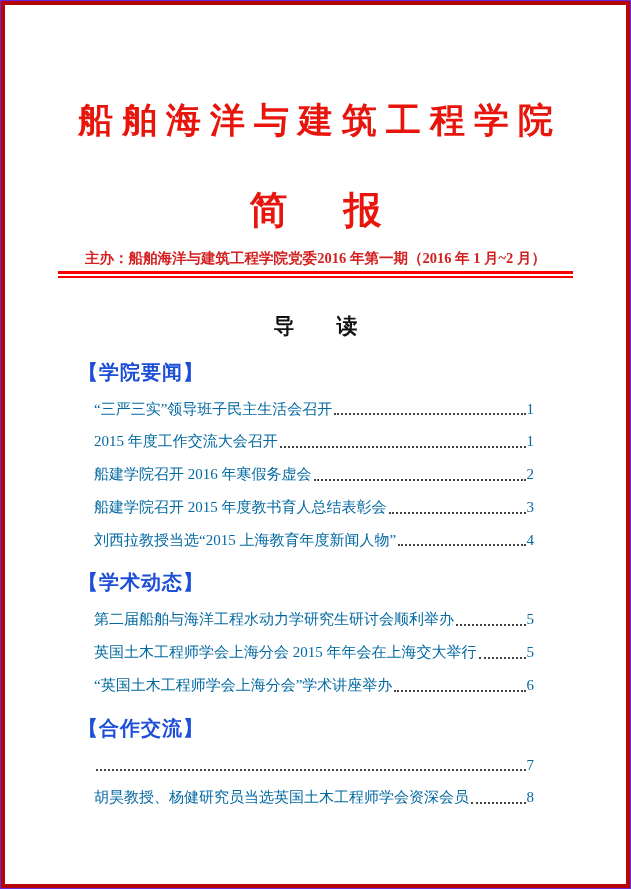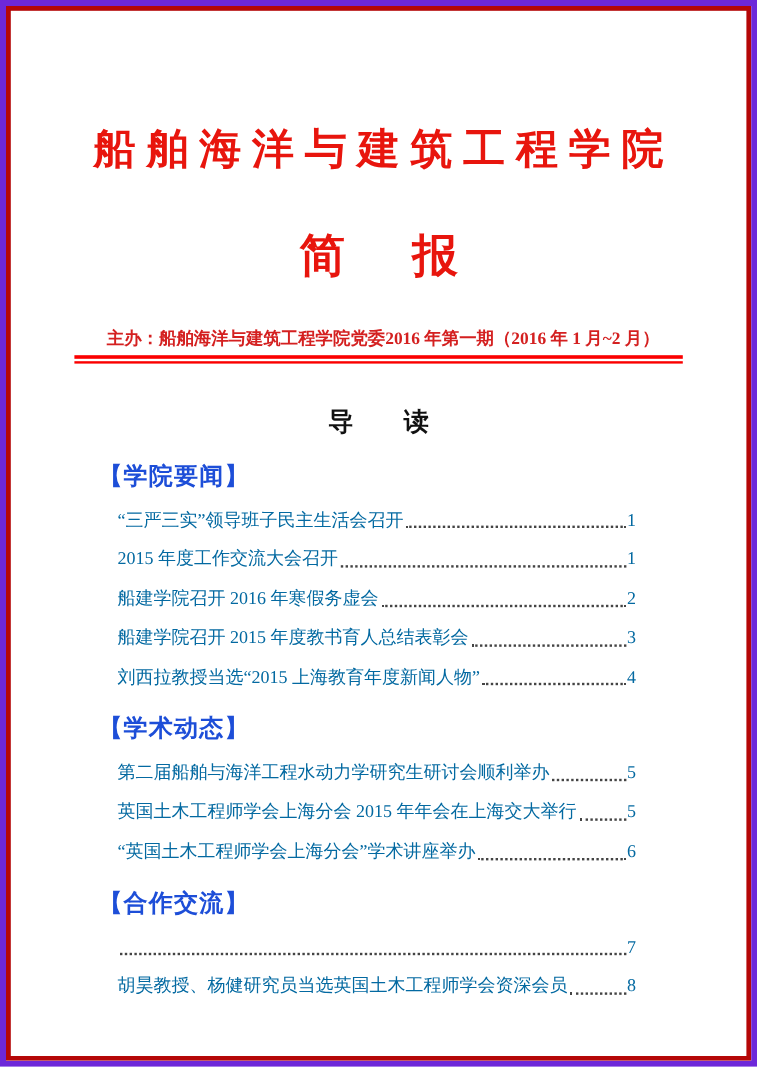--- a/index.html
+++ b/index.html
@@ -5,21 +5,21 @@
   html, body { margin: 0; padding: 0; background: #ffffff; }
   body {
     width: 631px; height: 889px;
     font-family: "Liberation Serif", "DejaVu Serif", serif;
   }
   .page {
     position: relative;
     width: 631px; height: 889px;
     box-sizing: border-box;
     background: #ffffff;
-    border: 5px solid #6d28d9;     
+    border: 1px solid #6d28d9;     
     overflow: hidden;
   }
   .frame {
     position: absolute; inset: 0;
     border: 4px solid #b50707;      
     pointer-events: none;
   }
   .inner { position: relative; padding: 0 57px; }
 
   
@@ -36,21 +36,21 @@
   }
   .bulletin-title {
     margin-top: 50px;
     display: flex; justify-content: center; gap: 56px;
     color: #e8150d;
     font-size: 38px;
     font-weight: bold;
     line-height: 1.05;
   }
   .pub-row {
-    margin-top: 40px;
+    margin-top: 19px;
     padding: 0 27px;
     display: flex; justify-content: space-between; align-items: baseline;
     color: #d42020;
     font-weight: bold;
     font-size: 14.5px;
     line-height: 1.2;
     white-space: nowrap;
   }
   .header-rule {
     margin-top: 3px;

